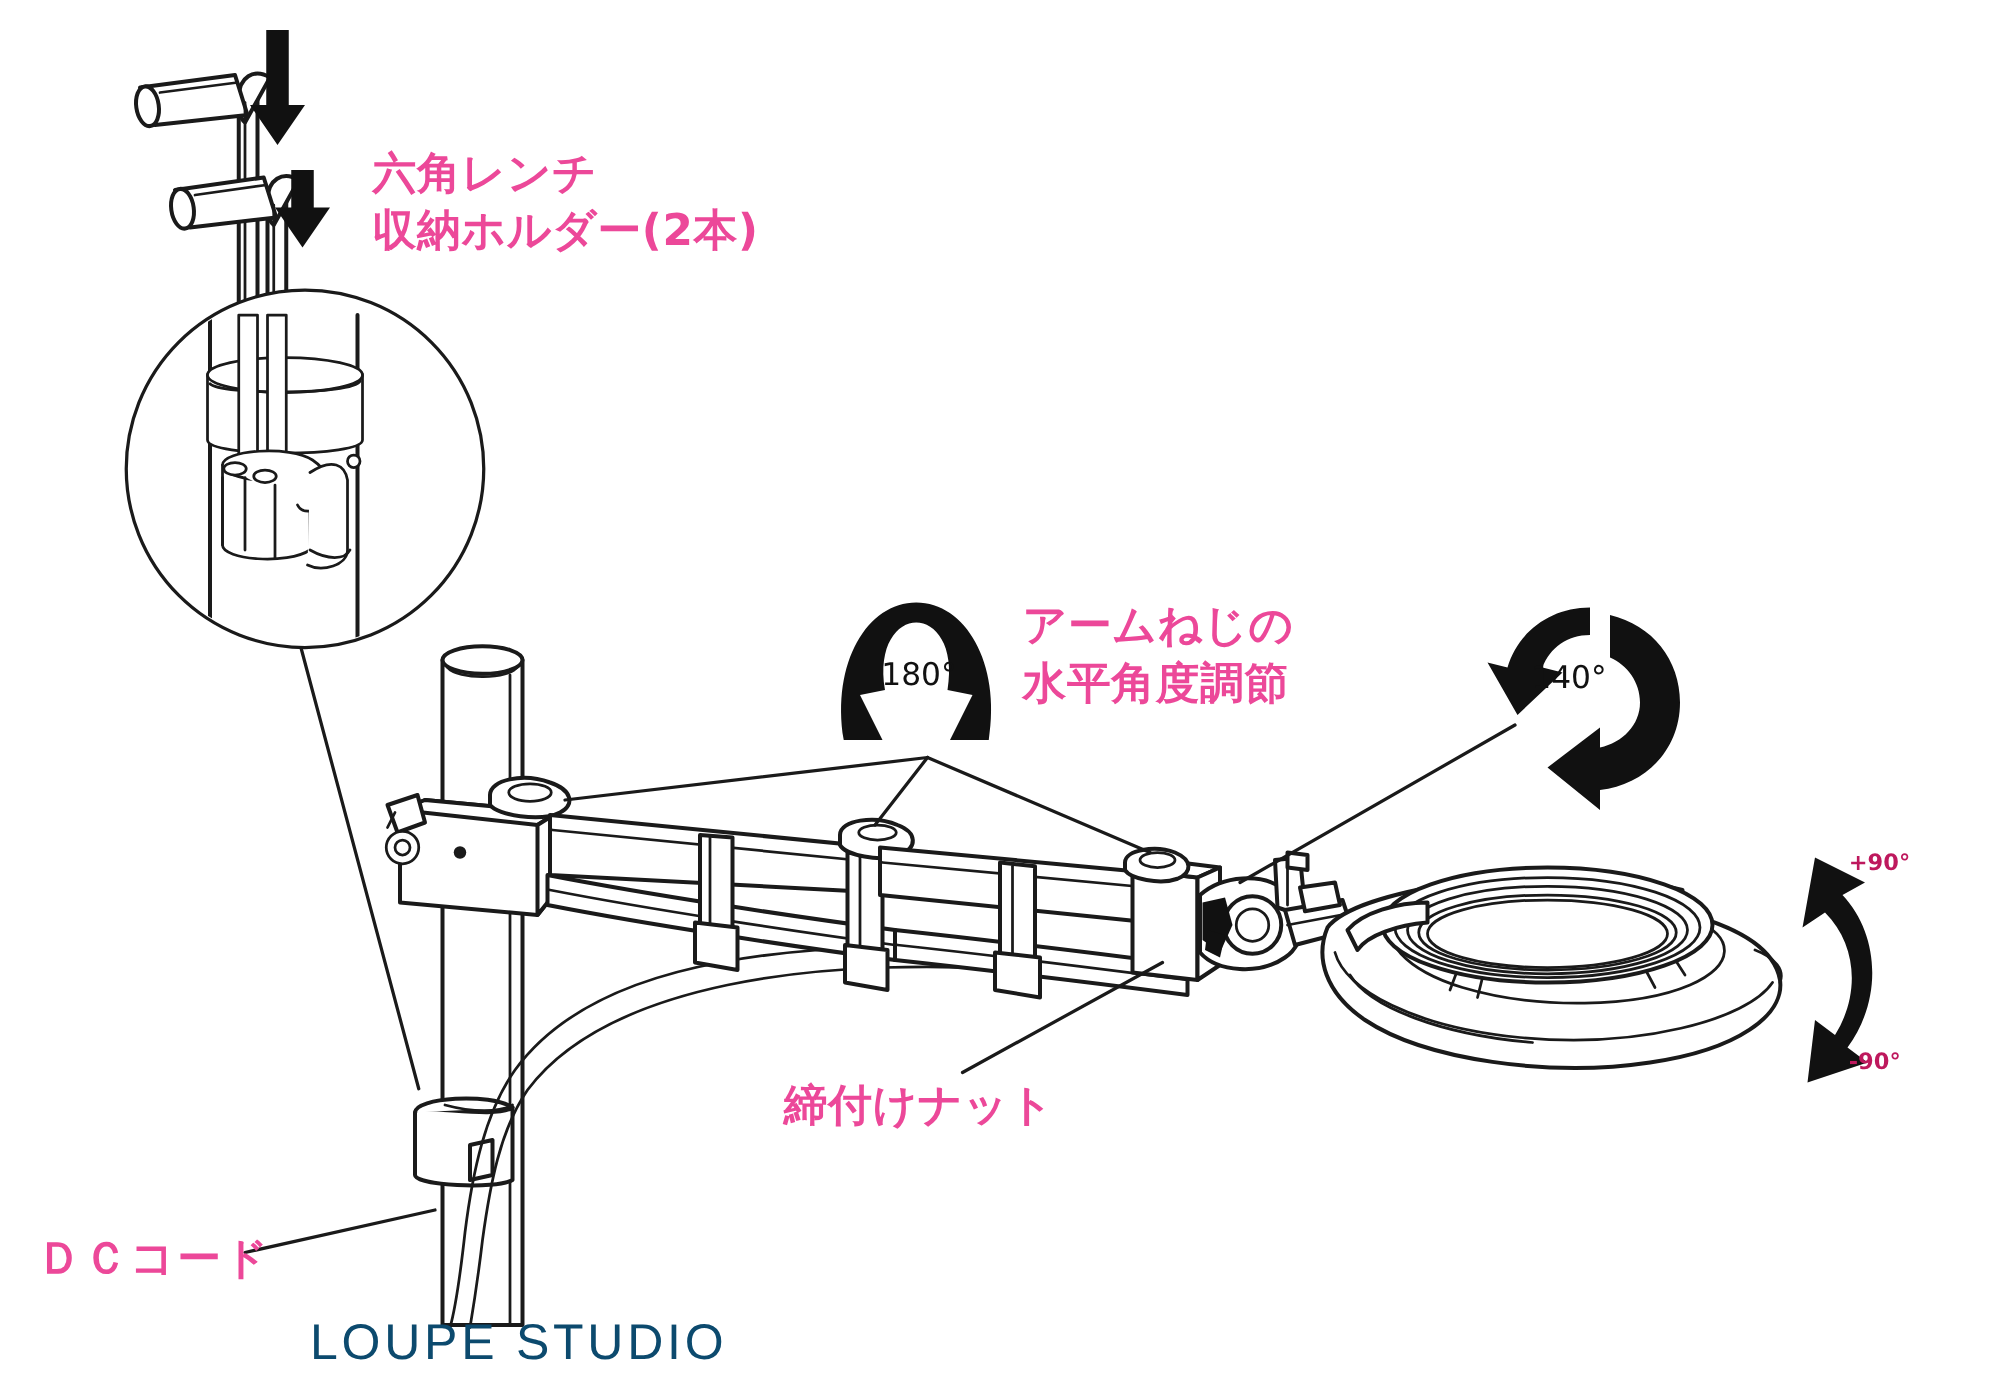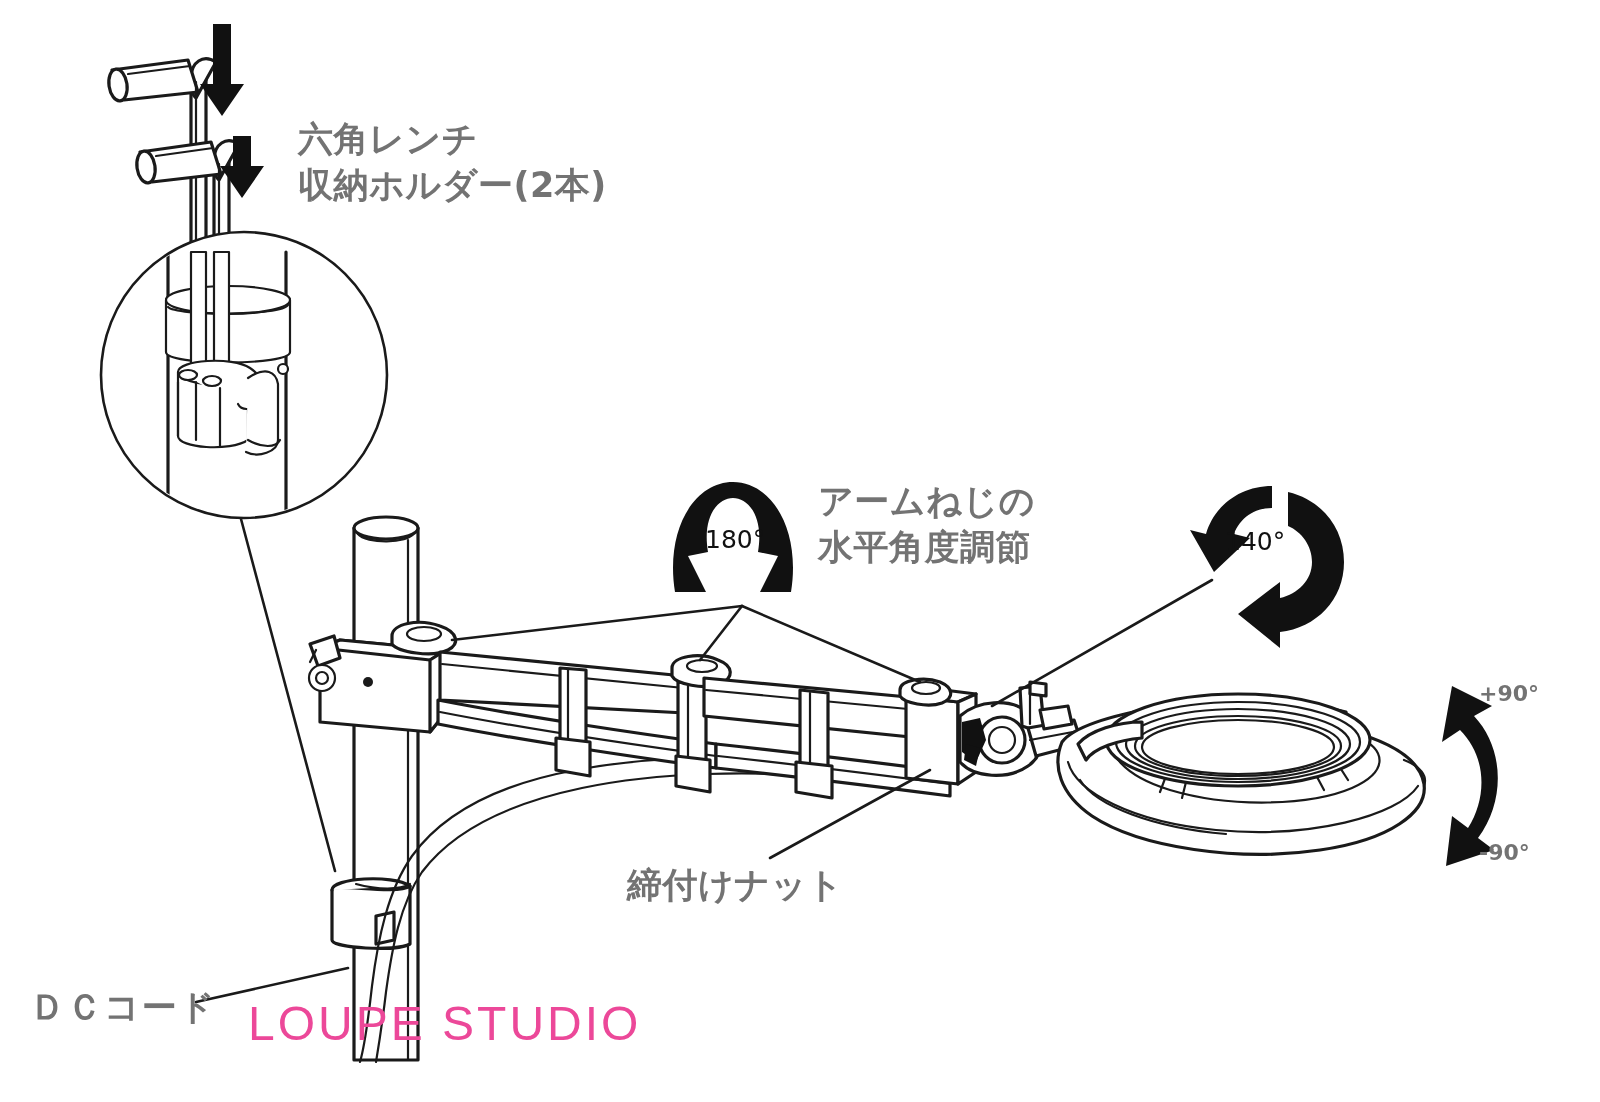--- a/index.html
+++ b/index.html
@@ -19,57 +19,57 @@
   }
   #art {
     position: absolute;
     left: 0;
     top: 0;
     width: 1600px;
     height: 1102px;
   }
   .lbl {
     position: absolute;
-    color: #737373;
+    color: #ec4899;
     line-height: 1.32;
     white-space: pre;
     font-family: "DejaVu Sans", "Liberation Sans", sans-serif;
   }
   .lbl-jp {
     font-size: 35px;
     font-weight: 600;
     letter-spacing: 0.5px;
   }
   .lbl-deg {
     font-size: 25px;
     font-weight: 400;
     color: #111111;
     font-family: "DejaVu Sans", "Liberation Sans", sans-serif;
   }
   .lbl-deg-sm {
-    font-size: 22px;
+    font-size: 18px;
     font-weight: 700;
-    color: #737373;
+    color: #be185d;
   }
   #lbl-wrench  { left: 298px; top: 116px; }
   #lbl-armscrew{ left: 818px; top: 478px; }
   #lbl-nut     { left: 627px; top: 862px; }
   #lbl-dccord  { left: 30px;  top: 984px; letter-spacing: 2px; }
   #lbl-180     { left: 705px; top: 523px; }
   #lbl-330     { left: 1225px;top: 525px; }
   #lbl-p90     { left: 1479px;top: 679px; }
   #lbl-m90     { left: 1479px;top: 838px; }
 
   #watermark {
     position: absolute;
     left: 248px;
-    top: 996px;
-    font-size: 48px;
+    top: 1052px;
+    font-size: 40px;
     letter-spacing: 3px;
-    color: #ec4899;
+    color: #0c4a6e;
     font-family: "Liberation Sans", sans-serif;
     font-weight: 400;
     white-space: pre;
     user-select: none;
   }
 </style>
 </head>
 <body>
 
 <div id="stage">

